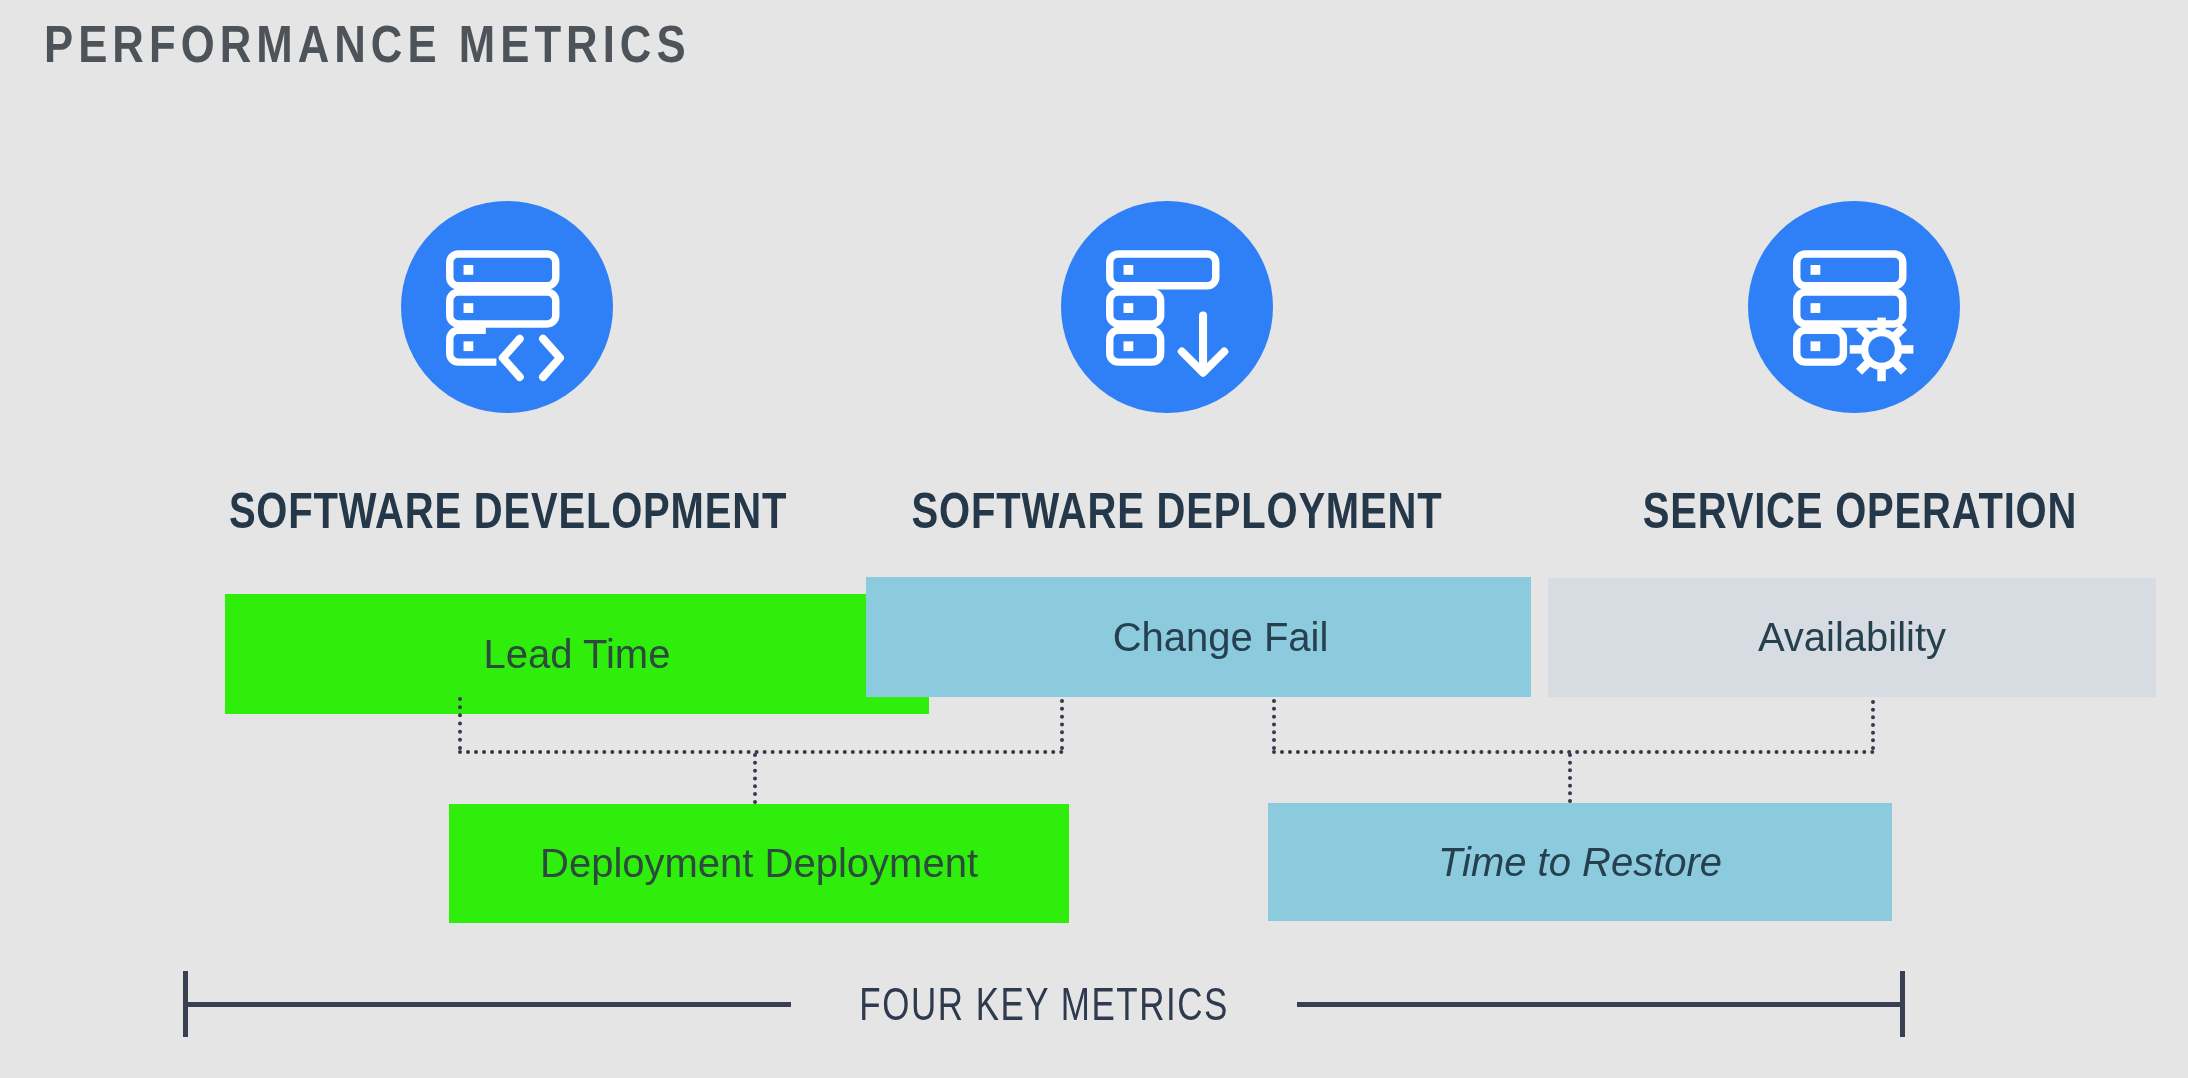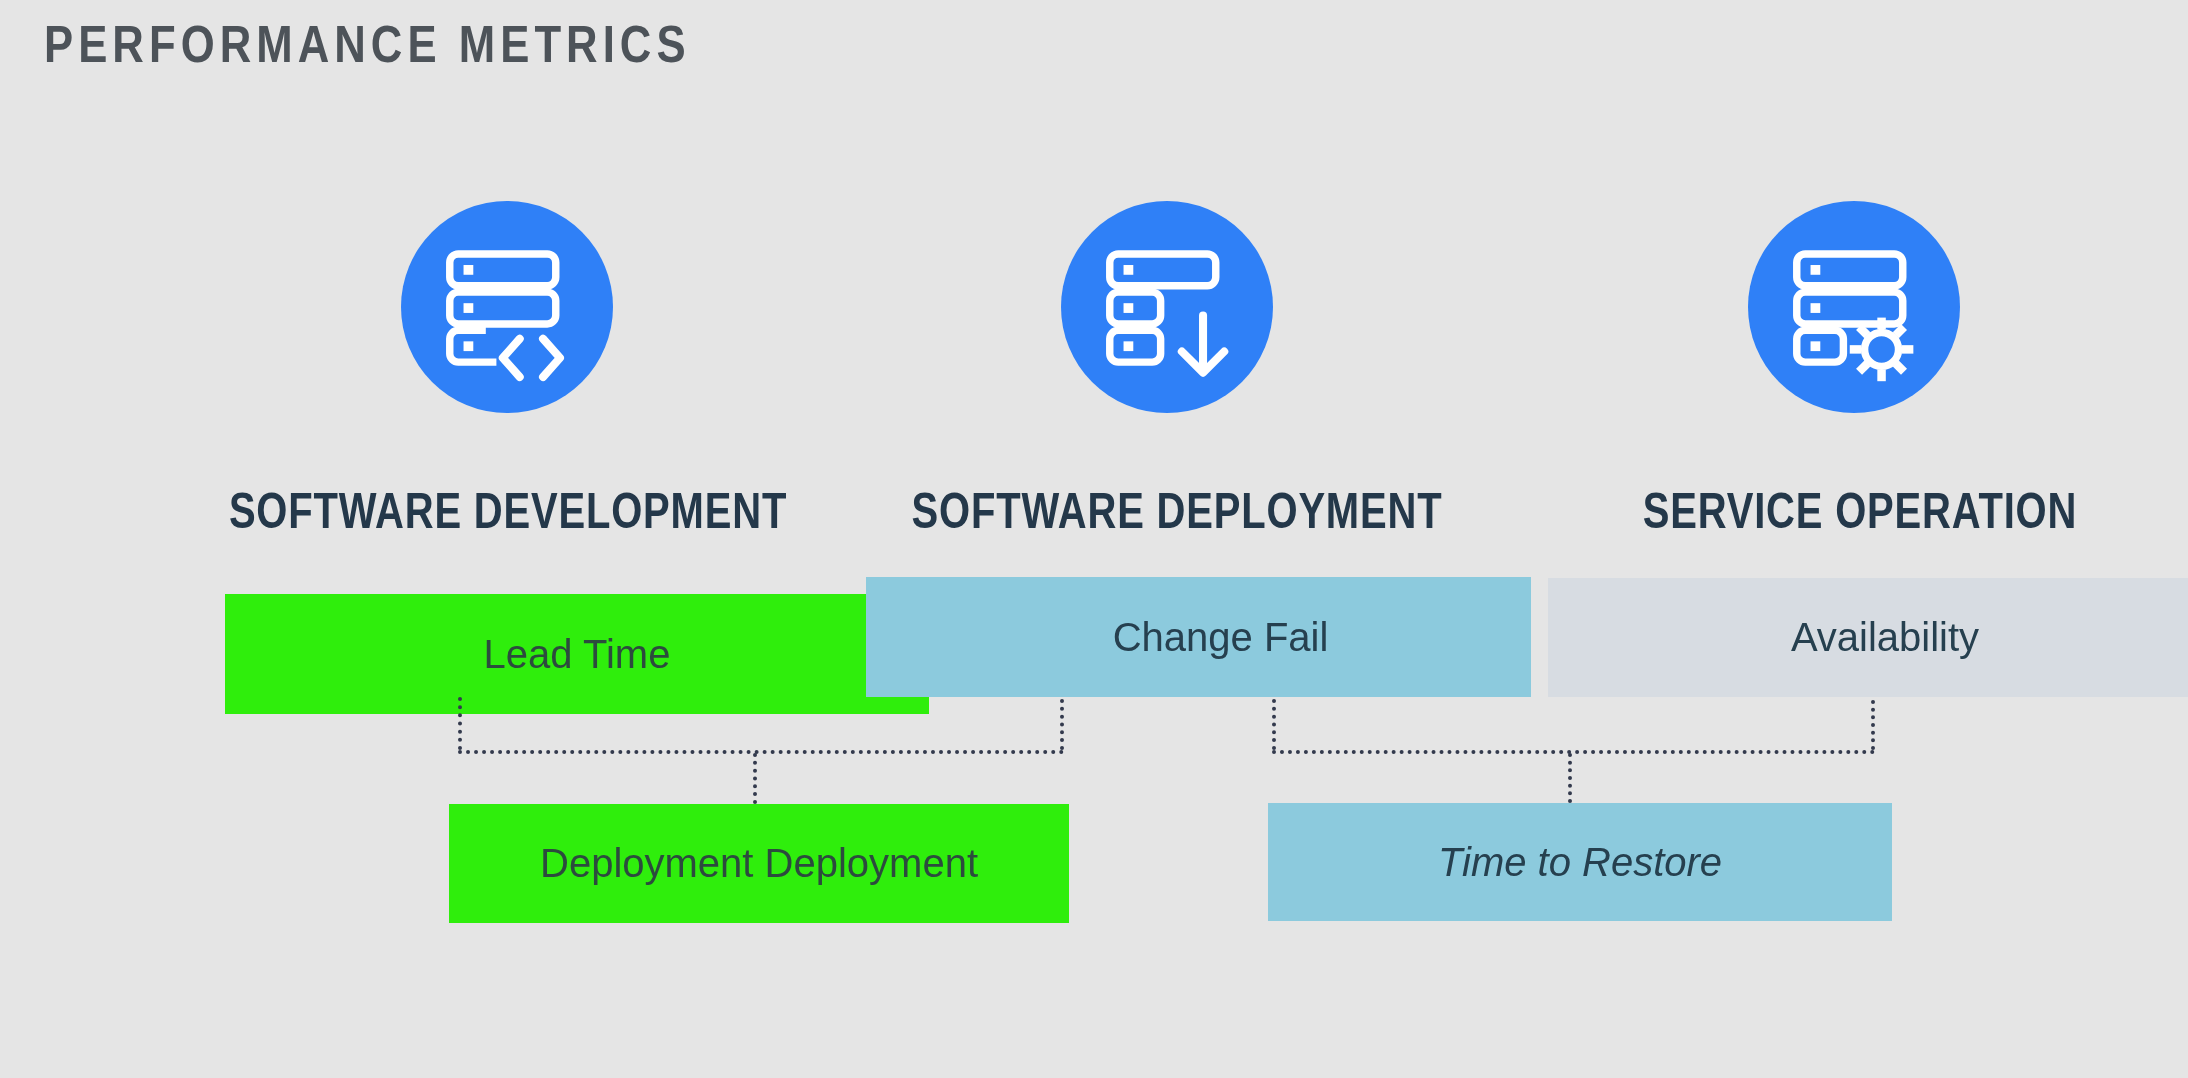--- a/index.html
+++ b/index.html
@@ -50,21 +50,21 @@
   .bar{
     display:flex;align-items:center;justify-content:center;
     font-size:40px;
     white-space:nowrap;
   }
   .bar-green{background:#2fee0c;color:#2c4b3e;}
   .bar-teal{background:#8ccadd;color:#26404f;}
   .bar-gray{background:#d7dce2;color:#26404f;}
   #bar-lead-time{left:185px;top:594px;width:704px;height:120px;margin-left:40px;}
   #bar-change-fail{left:866px;top:577px;width:621px;height:120px;padding-left:44px;}
-  #bar-availability{left:1548px;top:578px;width:608px;height:119px;padding-left:33px;}
+  #bar-availability{left:1548px;top:578px;width:608px;height:119px;}
   #bar-deployment-frequency{left:449px;top:804px;width:620px;height:119px;}
   #bar-time-to-restore{left:1268px;top:803px;width:624px;height:118px;font-style:italic;}
   
   .dot-v{width:0;border-left:4px dotted #333a4d;}
   .dot-h{height:0;border-top:4px dotted #333a4d;}
   #conn-l-v1{left:458px;top:697px;height:53px;}
   #conn-l-h {left:458px;top:750px;width:606px;}
   #conn-l-v2{left:1060px;top:699px;height:51px;}
   #conn-l-vd{left:753px;top:753px;height:51px;}
   #conn-r-v1{left:1272px;top:699px;height:51px;}
@@ -173,14 +173,21 @@
   <div class="abs dot-v" id="conn-l-v2"></div>
   <div class="abs dot-v" id="conn-l-vd"></div>
   <div class="abs dot-v" id="conn-r-v1"></div>
   <div class="abs dot-h" id="conn-r-h"></div>
   <div class="abs dot-v" id="conn-r-v2"></div>
   <div class="abs dot-v" id="conn-r-vd"></div>
 
   <div class="abs bar bar-green" id="bar-deployment-frequency">Deployment Deployment</div>
   <div class="abs bar bar-teal" id="bar-time-to-restore">Time to Restore</div>
 
+  <div class="abs bracket">
+    <div class="bracket-cap"></div>
+    <div class="bracket-line"></div>
+    <div class="bracket-label">FOUR KEY METRICS</div>
+    <div class="bracket-line"></div>
+    <div class="bracket-cap"></div>
+  </div>
 
 </div>
 
 </body></html>

